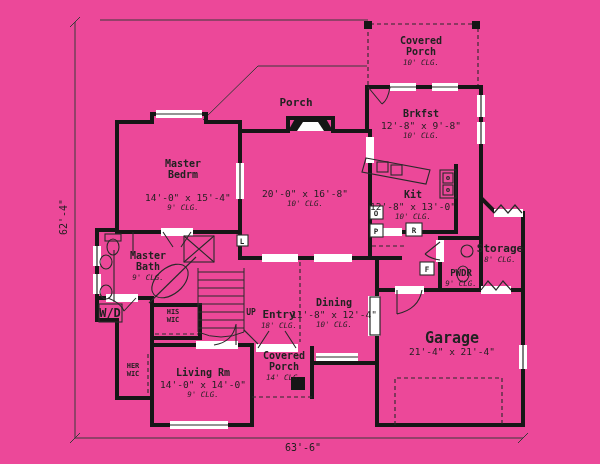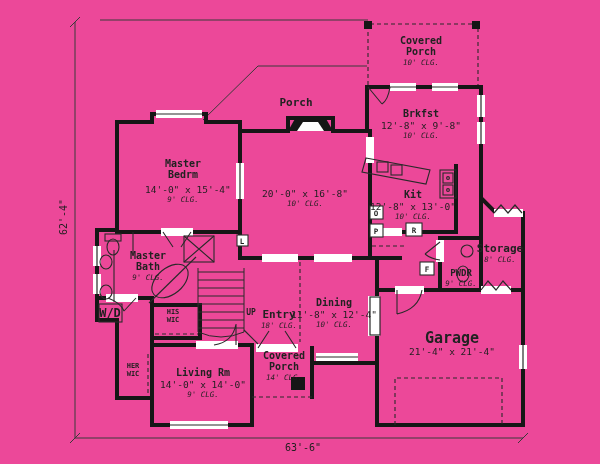--- a/index.html
+++ b/index.html
@@ -168,21 +168,21 @@
     <div class="rname n11">Porch</div>
   </div>
 
   <div class="lbl" style="left:421px;top:125px">
     <div class="rname">Brkfst</div>
     <div class="rsize">12'-8" x 9'-8"</div>
     <div class="rclg">10' CLG.</div>
   </div>
 
   <div class="lbl" style="left:183px;top:179px;width:76px">
-    <div class="rname wrap" style="width:64px;margin:4px auto">Master Bedrm</div>
+    <div class="rname wrap" style="width:64px;margin:12px auto">Master Bedrm</div>
     <div class="rsize">14'-0" x 15'-4"</div>
     <div class="rclg">9' CLG.</div>
   </div>
 
   <div class="lbl" style="left:305px;top:198px">
     <div class="rsize">20'-0" x 16'-8"</div>
     <div class="rclg">10' CLG.</div>
   </div>
 
   <div class="lbl" style="left:413px;top:206px">

